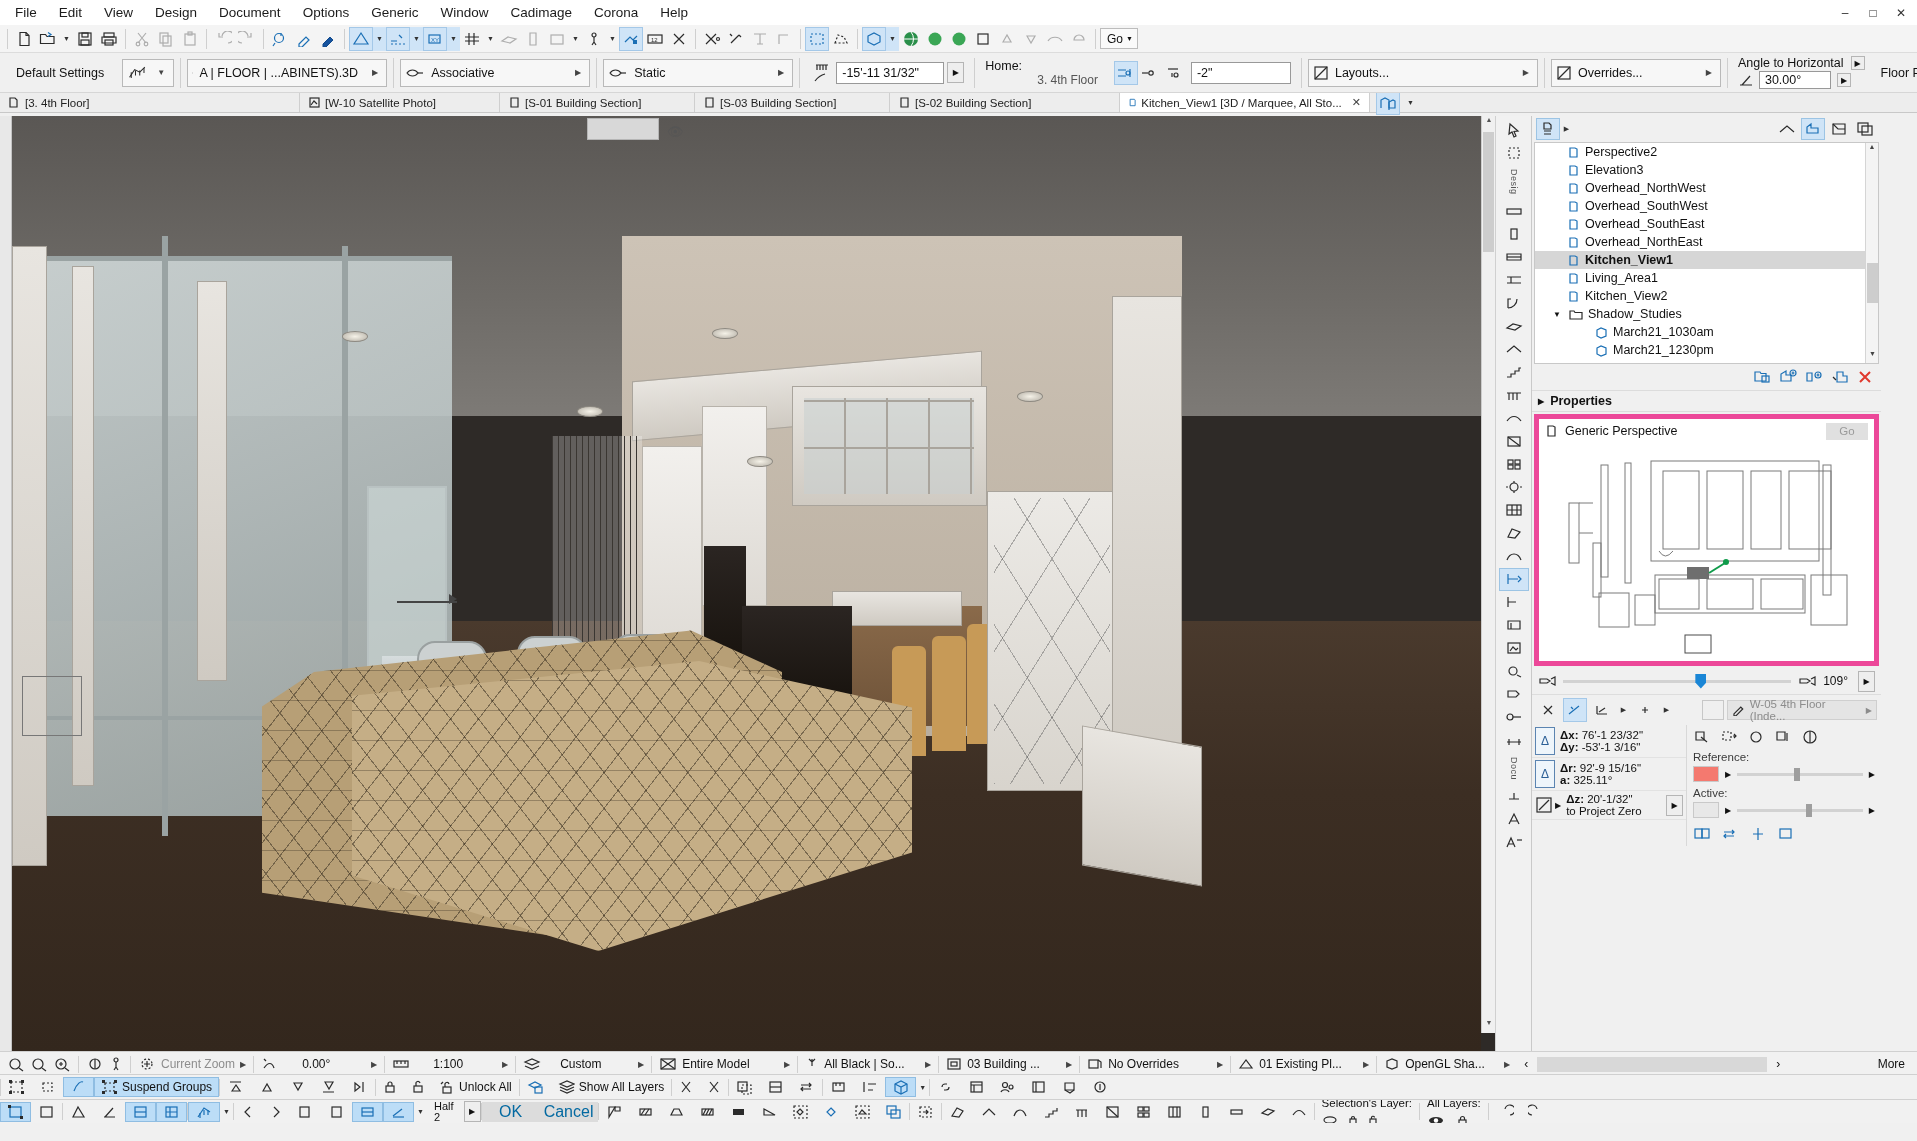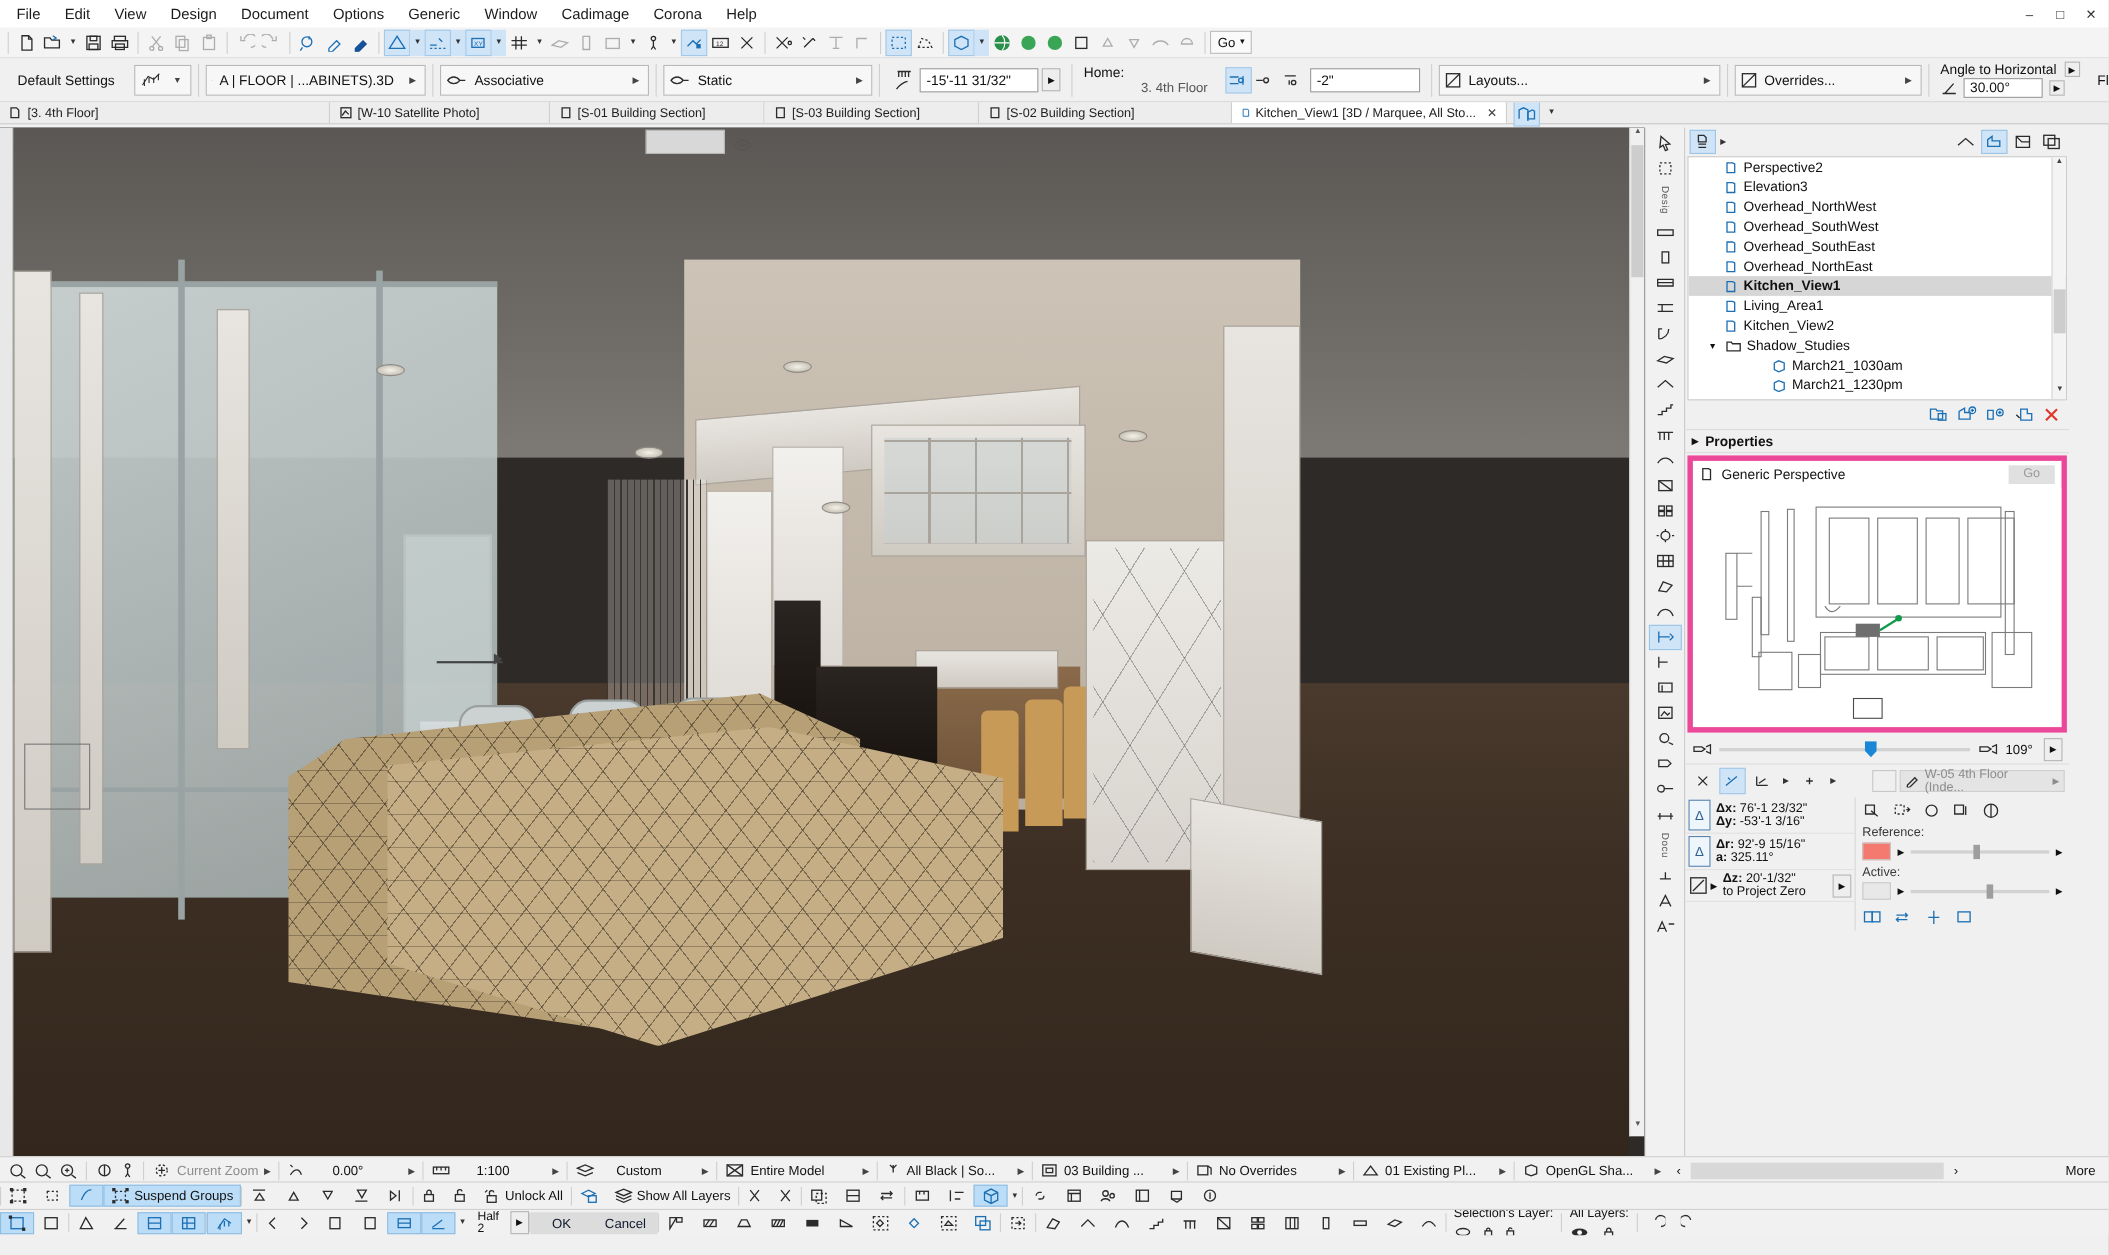--- a/index.html
+++ b/index.html
@@ -157,21 +157,21 @@
   .navhead .modebtn.on { background: #cfe4f7; border-color: #9cc4e4; }
   .navlist {
     flex: 0 0 auto; height: 222px; background: #fff; border: 1px solid #c8c8c8;
     margin: 0 2px; overflow: hidden; position: relative;
   }
   .navrow {
     height: 18px; display: flex; align-items: center; gap: 5px;
     padding-left: 32px; font-size: 12.5px; white-space: nowrap;
   }
   .navrow.sel { background: #d6d6d6; font-weight: bold; }
-  .navrow.child { padding-left: 60px; margin-left: 16px; }
+  .navrow.child { padding-left: 60px; }
   .navrow .caret { position: absolute; left: 8px; font-size: 8px; }
   .navsb {
     position: absolute; right: 0; top: 0; bottom: 0; width: 13px; background: #f4f4f4;
     border-left: 1px solid #d5d5d5;
   }
   .navsb .ar { height: 13px; text-align: center; font-size: 7px; color: #444; }
   .navsb .thumb { position: absolute; top: 120px; width: 11px; left: 1px; height: 40px; background: #cdcdcd; }
 
   .navtools {
     height: 26px; display: flex; align-items: center; justify-content: flex-end;
@@ -236,22 +236,22 @@
   .sitem { display: flex; align-items: center; gap: 5px; padding: 0 7px; white-space: nowrap; }
   .sitem .tri { font-size: 8px; color: #444; }
   .ssep { width: 1px; height: 17px; background: #cfcfcf; }
   .sbtn {
     height: 20px; display: flex; align-items: center; gap: 4px; padding: 0 6px;
     border: 1px solid transparent;
   }
   .sbtn.on { background: #bcddf7; border-color: #8fbde2; }
   .grey { color: #8d8d8d; }
   .okbtn {
-    width: 58px; height: 20px; background: #dcdcdc; color: #0f172a;
-    display: flex; align-items: center; justify-content: center; font-size: 12px;
+    width: 58px; height: 20px; background: #dcdcdc; color: #0369a1;
+    display: flex; align-items: center; justify-content: center; font-size: 16px;
   }
   .moreb {
     position: absolute; right: 4px; height: 20px; display: flex; align-items: center;
     padding: 0 8px; font-size: 12px;
   }
   .hscrollmini {
     height: 15px; width: 230px; background: #d8d8d8; margin: 0 4px;
   }
 
   
@@ -663,21 +663,21 @@
       <div class="tbtn">
           <svg width="20" height="18" viewBox="0 0 20 18">
             <path class="ic" d="M4 5h10"></path>
             <circle class="ic" cx="12" cy="11" r="2"></circle>
             <path class="ic" d="M8 9v4"></path>
           </svg>
         </div>
       <div class="ifield" style="width:100px;margin-left:5px">-2"</div>
     </div>
     <div class="ivsep"></div>
-    <div class="ibx" style="width:256px">
+    <div class="ibx" style="width:230px">
       <svg width="16" height="16" viewBox="0 0 16 16">
           <rect class="ic" x="2" y="2" width="12" height="12"></rect>
           <path class="ic" d="M2 14L14 2"></path>
         </svg>
       <span class="lbl">Layouts...</span>
       <span class="tri" style="margin-left:auto">▶</span>
     </div>
     <div class="ivsep"></div>
     <div class="ibx" style="width:170px">
       <svg width="16" height="16" viewBox="0 0 16 16">

